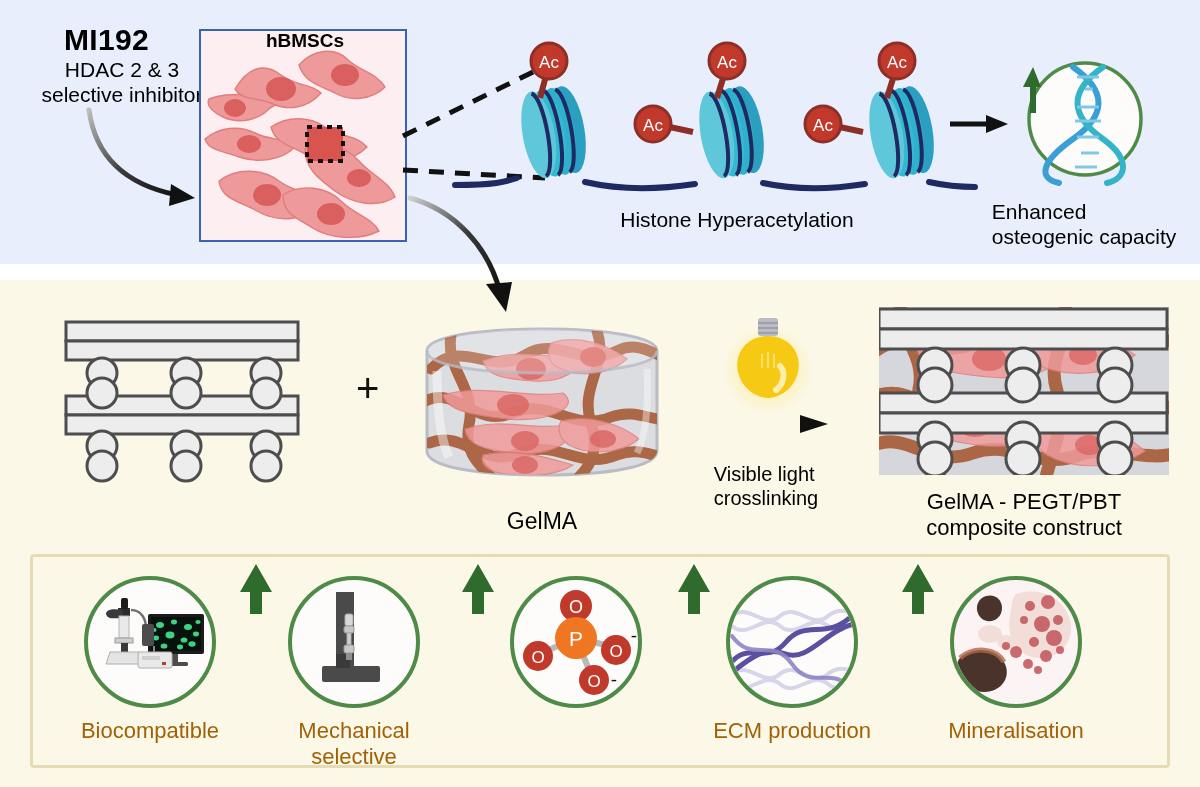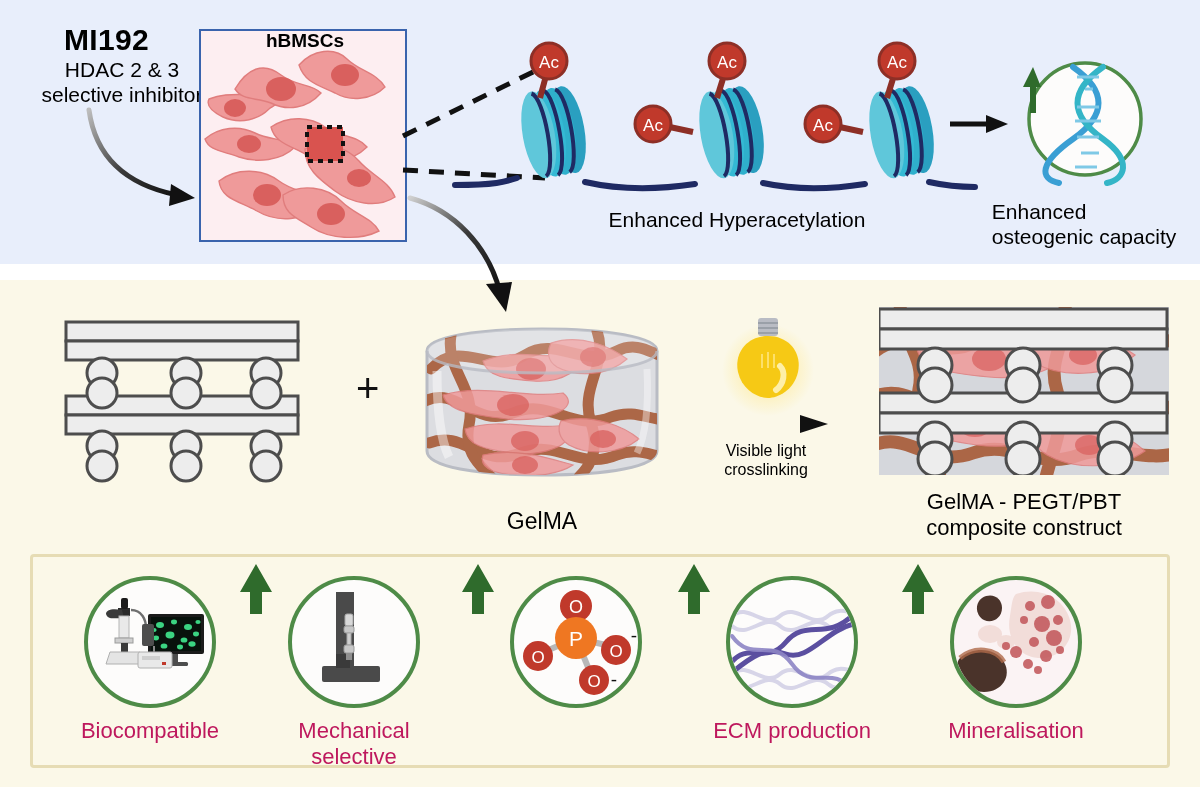--- a/index.html
+++ b/index.html
@@ -18,34 +18,34 @@
 
   #mi192{left:64px;top:22px;font-size:30px;font-weight:bold;letter-spacing:.3px;}
   #mi192-sub{left:122px;top:58px;font-size:21px;text-align:center;transform:translateX(-50%);}
 
   #hbmsc-label{left:305px;top:30px;font-size:19px;font-weight:bold;text-align:center;transform:translateX(-50%);}
   #histone-label{left:737px;top:208px;font-size:21px;text-align:center;transform:translateX(-50%);}
   #enhanced-label{left:1084px;top:200px;font-size:21px;transform:translateX(-50%);}
 
   #scaffold-label{left:183px;top:492px;font-size:23px;text-align:center;transform:translateX(-50%);}
   #gelma-label{left:542px;top:508px;font-size:23px;text-align:center;transform:translateX(-50%);}
-  #crosslink-label{left:766px;top:442px;font-size:16px;text-align:center;transform:translateX(-50%);}
+  #crosslink-label{left:766px;top:463px;font-size:20px;transform:translateX(-50%);}
   #composite-label{left:1024px;top:489px;font-size:22px;text-align:center;transform:translateX(-50%);}
 
   #plus-sign{left:356px;top:365px;font-size:40px;color:#111;}
 
   
   #hbmsc-box{position:absolute;left:199px;top:29px;width:208px;height:213px;
     background:#fdeef1;border:2px solid #3a63ad;box-sizing:border-box;overflow:hidden;}
 
   
   .oc{position:absolute;top:576px;width:200px;text-align:center;}
   .oc .circ{position:relative;width:132px;height:132px;margin:0 auto;border:4px solid #4e8b47;
     border-radius:50%;background:#fdfcfb;box-sizing:border-box;overflow:hidden;}
-  .oc .cap{margin-top:10px;font-size:22px;color:#be185d;}
+  .oc .cap{margin-top:10px;font-size:22px;color:#a16207;}
   .uparrow{position:absolute;left:-18px;top:-14px;width:40px;height:54px;}
 
   svg{display:block;overflow:visible;}
 </style>
 </head>
 <body>
 
 <div id="stage">
 
   <div class="panel" id="panel-top"></div>
@@ -149,21 +149,21 @@
       </g>
       <line x1="432" y1="58" x2="440" y2="32" stroke="#8d2f26" stroke-width="6"></line>
       <circle cx="442" cy="21" r="18" fill="#c0392b" stroke="#8d2f26" stroke-width="3"></circle>
       <text x="442" y="28" font-size="17" fill="#fff" text-anchor="middle" font-family="Liberation Sans, sans-serif">Ac</text>
       <line x1="380" y1="86" x2="408" y2="92" stroke="#8d2f26" stroke-width="6"></line>
       <circle cx="368" cy="84" r="18" fill="#c0392b" stroke="#8d2f26" stroke-width="3"></circle>
       <text x="368" y="91" font-size="17" fill="#fff" text-anchor="middle" font-family="Liberation Sans, sans-serif">Ac</text>
     </g>
   </svg>
 
-  <div class="txt" id="histone-label">Enhanced Hyperacetylation</div>
+  <div class="txt" id="histone-label">Histone Hyperacetylation</div>
 
   <svg style="position:absolute;left:950px;top:110px;" width="62" height="28">
     <line x1="0" y1="14" x2="40" y2="14" stroke="#111" stroke-width="5"></line>
     <path d="M36,5 L58,14 L36,23 Z" fill="#111"></path>
   </svg>
 
   <svg style="position:absolute;left:1015px;top:57px;" width="136" height="126">
     <circle cx="70" cy="62" r="56" fill="#fdfcfb" stroke="#4e8b47" stroke-width="3.5"></circle>
     <g clip-path="none">
       <path d="M58,10 C92,34 92,58 58,82 C24,106 24,122 44,126" stroke="#3a9fd4" stroke-width="6" fill="none" stroke-linecap="round"></path>

